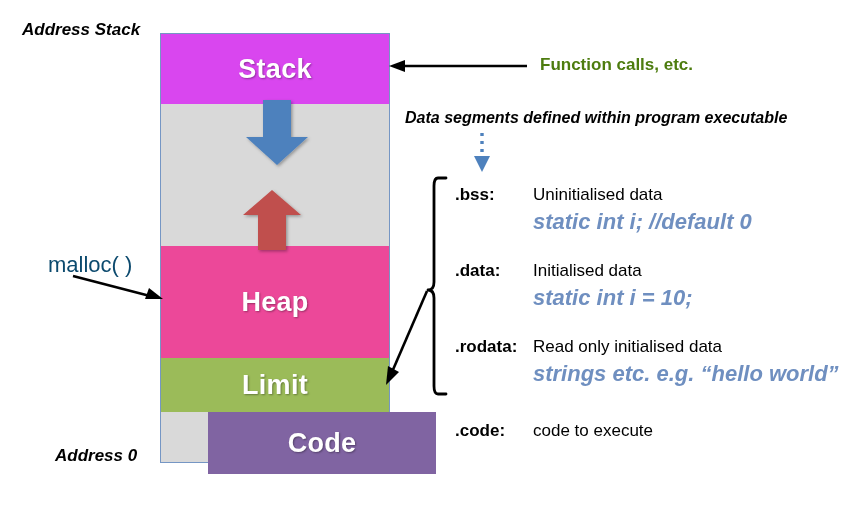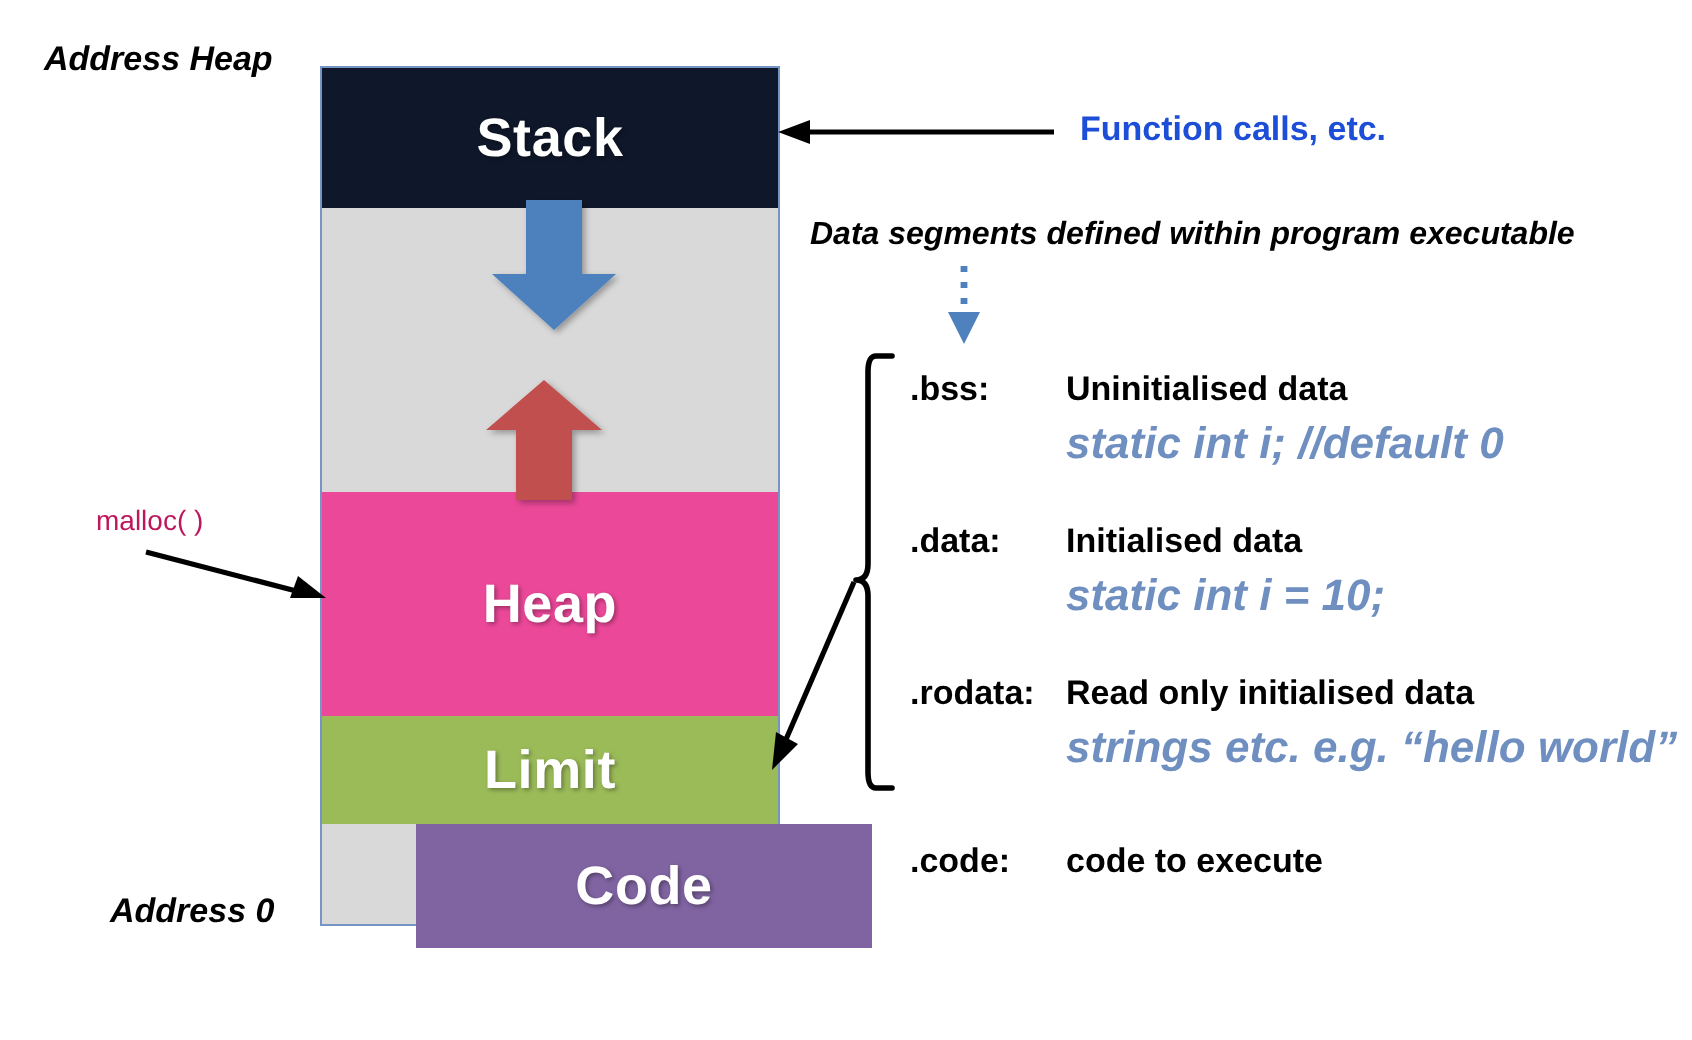--- a/index.html
+++ b/index.html
@@ -38,21 +38,21 @@
     box-sizing: border-box;
     display: flex;
     align-items: center;
     justify-content: center;
     color: #ffffff;
     font-weight: bold;
     font-size: 27px;
     letter-spacing: 0.3px;
     text-shadow: 1px 1px 2px rgba(0,0,0,0.35);
   }
-  .blk-stack { top: 0px;   height: 70px;  background: #0f172a; }
+  .blk-stack { top: 0px;   height: 70px;  background: #d946ef; }
   .blk-gap   { top: 70px;  height: 142px; background: #d9d9d9; }
   .blk-heap  { top: 212px; height: 112px; background: #ec4899; }
   .blk-data  { top: 324px; height: 54px;  background: #9bbb59; }
   .blk-code  { top: 378px; height: 62px;  background: #8064a2; margin-left: 47px; }
 
   
   .arrow-svg {
     position: absolute;
     left: 0; top: 0;
     width: 846px; height: 520px;
@@ -69,32 +69,32 @@
     color: #000000;
     white-space: nowrap;
   }
   .addr-limit { left: 22px; top: 20px; }
   .addr-zero  { left: 55px; top: 446px; }
 
   .malloc-label {
     position: absolute;
     left: 48px;
     top: 252px;
-    font-size: 14px;
-    color: #be185d;
+    font-size: 22px;
+    color: #0c4a6e;
     white-space: nowrap;
   }
 
   .fn-calls {
     position: absolute;
     left: 540px;
     top: 55px;
     font-size: 17px;
     font-weight: bold;
-    color: #1d4ed8;
+    color: #4d7c0f;
     white-space: nowrap;
   }
 
   .seg-note {
     position: absolute;
     left: 405px;
     top: 109px;
     font-size: 16px;
     font-style: italic;
     font-weight: bold;
@@ -114,21 +114,21 @@
     top: 0;
     font-size: 17px;
     font-weight: bold;
     color: #000000;
   }
   .sec-desc {
     position: absolute;
     left: 78px;
     top: 0;
     font-size: 17px;
-    font-weight: bold;
+    font-weight: normal;
     color: #000000;
   }
   .sec-code {
     position: absolute;
     left: 78px;
     top: 24px;
     font-size: 22px;
     font-weight: bold;
     font-style: italic;
     color: #6f8fc0;
@@ -148,21 +148,21 @@
     font-weight: bold;
     color: #000000;
     white-space: nowrap;
   }
 </style>
 </head>
 <body>
 
 <div id="page">
 
-  <div class="addr-label addr-limit">Address Heap</div>
+  <div class="addr-label addr-limit">Address Stack</div>
   <div class="addr-label addr-zero">Address 0</div>
 
   <div class="malloc-label">malloc( )</div>
 
   <div class="fn-calls">Function calls, etc.</div>
 
   <div class="seg-note">Data segments defined within program executable</div>
 
   <div class="mem-col">
     <div class="mem-block blk-stack">Stack</div>

